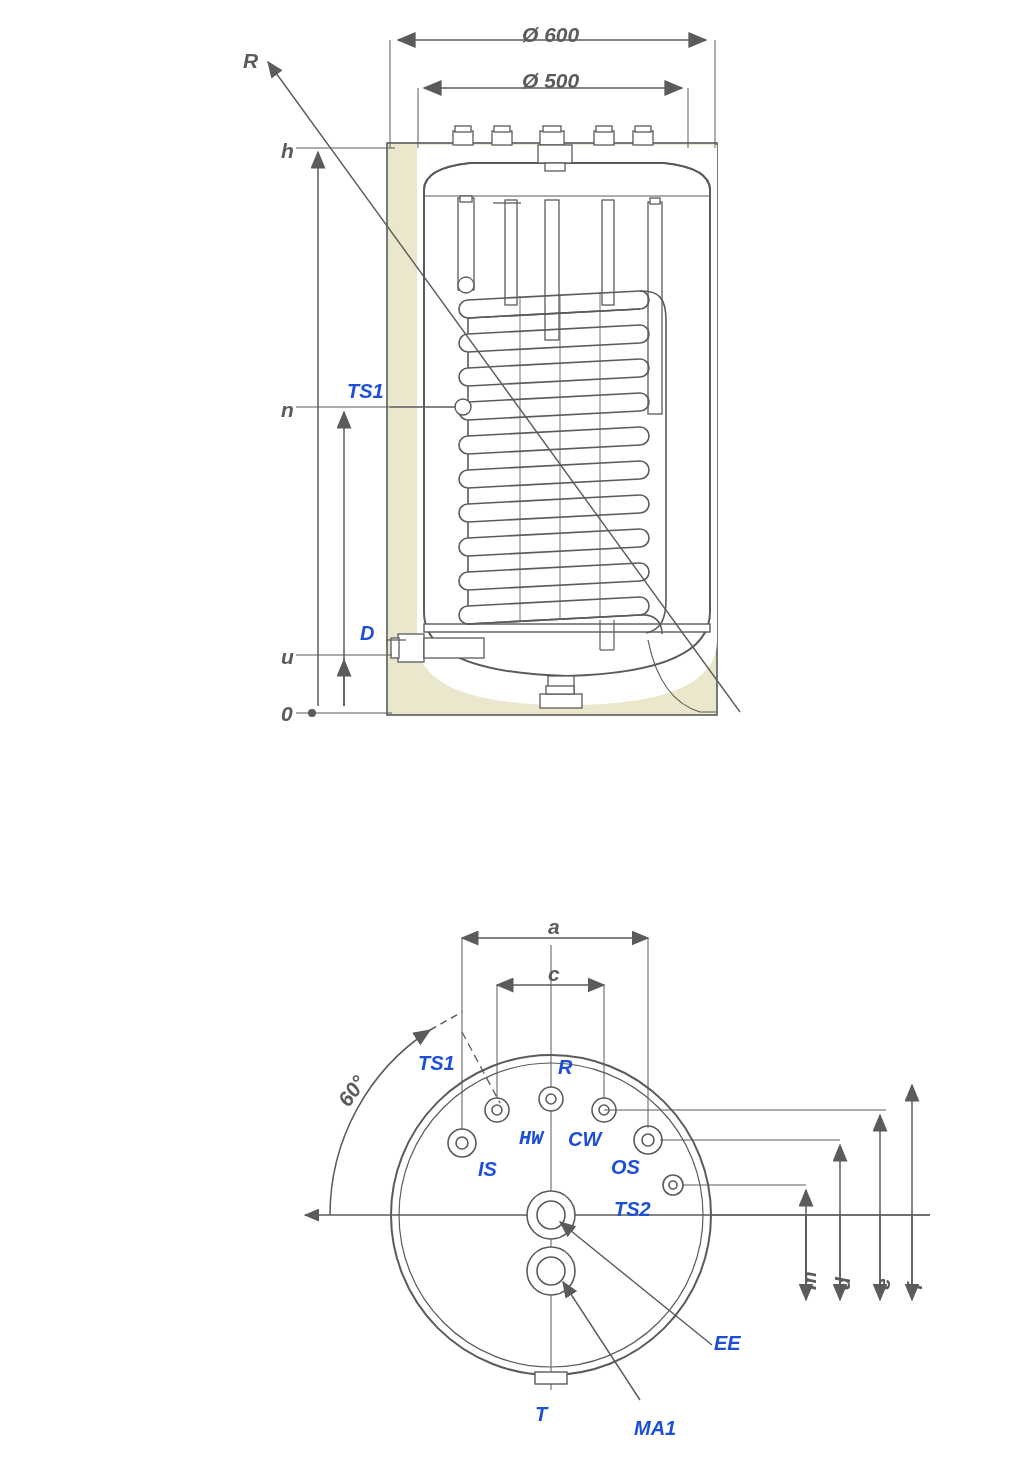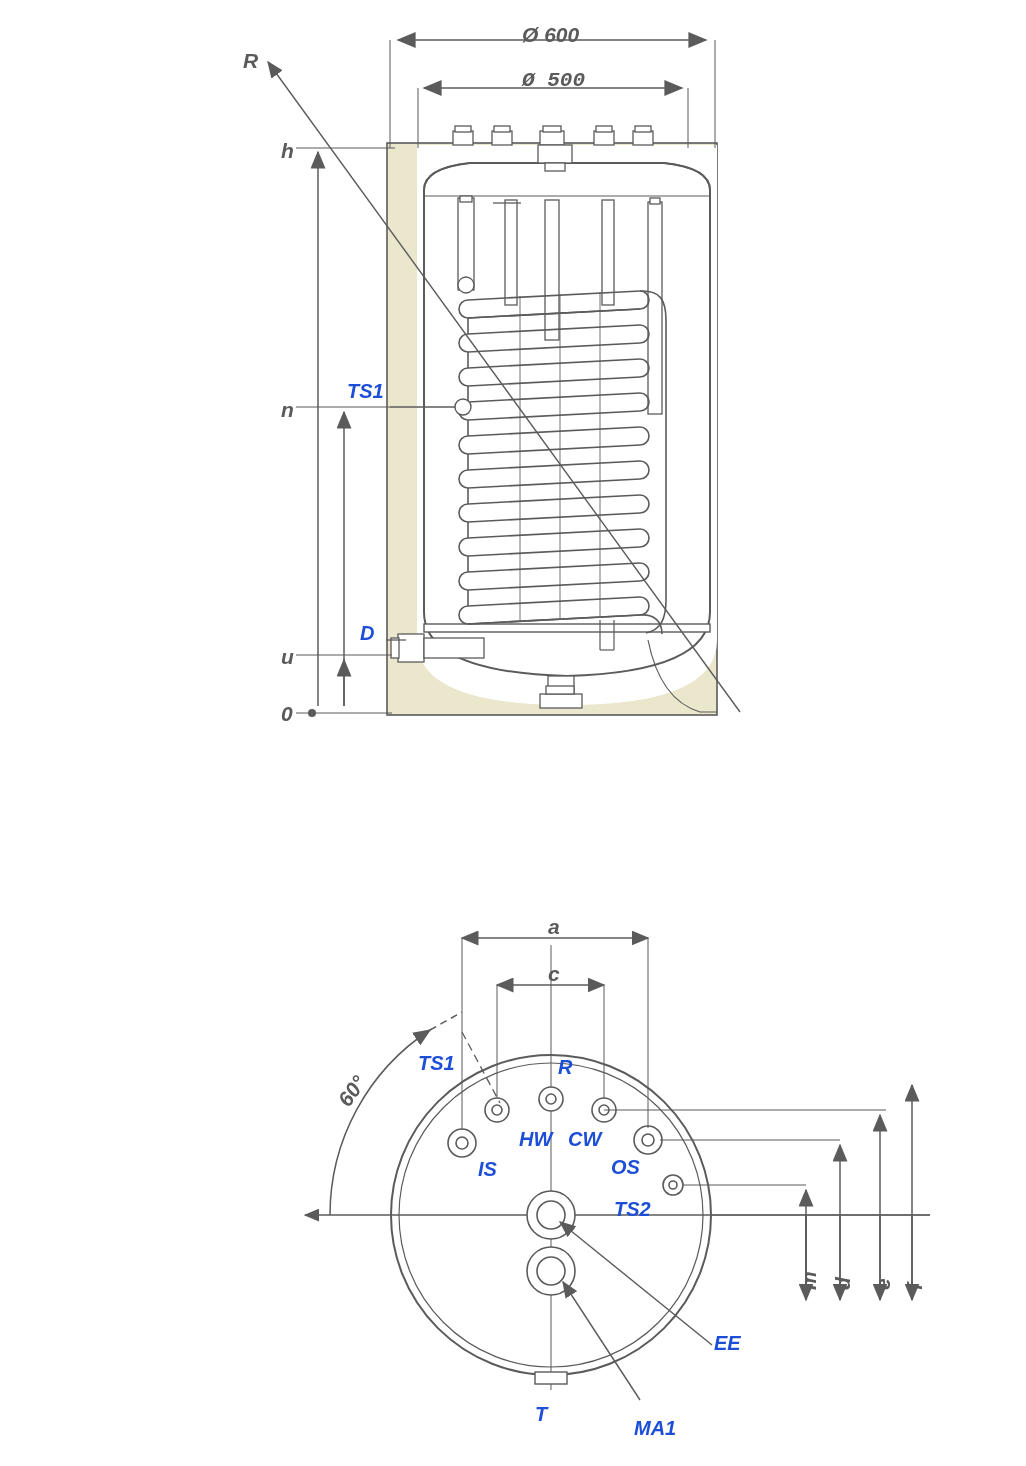--- a/index.html
+++ b/index.html
@@ -276,39 +276,39 @@
       <line x1="880" y1="1300" x2="880" y2="1215" stroke="#5b5b5b" stroke-width="1.5" marker-start="url(#arrStart)"></line>
       <line x1="912" y1="1300" x2="912" y2="1215" stroke="#5b5b5b" stroke-width="1.5" marker-start="url(#arrStart)"></line>
 
       <line x1="462" y1="1032" x2="500" y2="1103" stroke="#5b5b5b" stroke-width="1.3" stroke-dasharray="8 5"></line>
       <line x1="560" y1="1222" x2="712" y2="1345" stroke="#5b5b5b" stroke-width="1.4" marker-start="url(#arrStart)"></line>
       <line x1="563" y1="1282" x2="640" y2="1400" stroke="#5b5b5b" stroke-width="1.4" marker-start="url(#arrStart)"></line>
     </g>
   </svg>
 
   <div class="lbl dim" style="left:522px; top:24px;">Ø 600</div>
-  <div class="lbl dim" style="left:522px; top:70px;font-family:Liberation Mono, monospace;">Ø 500</div>
+  <div class="lbl dim" style="left:522px; top:70px;">Ø 500</div>
 
   <div class="lbl dim" style="left:281px; top:140px;">h</div>
   <div class="lbl dim" style="left:281px; top:399px;">n</div>
   <div class="lbl dim" style="left:281px; top:646px;">u</div>
   <div class="lbl dim" style="left:281px; top:703px;">0</div>
 
   <div class="lbl dim" style="left:243px; top:50px;">R</div>
   <div class="lbl tag" style="left:347px; top:381px;">TS1</div>
   <div class="lbl tag" style="left:360px; top:623px;">D</div>
 
   <div class="lbl dim" style="left:548px; top:916px;">a</div>
   <div class="lbl dim" style="left:548px; top:963px;">c</div>
 
   <div class="lbl dim rot90" style="left:334px; top:1098px; transform: rotate(-55deg); transform-origin: left top;">60°</div>
 
   <div class="lbl tag" style="left:418px; top:1053px;">TS1</div>
   <div class="lbl tag" style="left:558px; top:1057px;">R</div>
-  <div class="lbl tag" style="left:519px; top:1129px;">HW</div>
+  <div class="lbl tag" style="left:519px; top:1129px;font-family:Liberation Mono, monospace;">HW</div>
   <div class="lbl tag" style="left:568px; top:1129px;">CW</div>
   <div class="lbl tag" style="left:478px; top:1159px;">IS</div>
   <div class="lbl tag" style="left:611px; top:1157px;">OS</div>
   <div class="lbl tag" style="left:614px; top:1188px;margin-top:11px;">TS2</div>
   <div class="lbl tag" style="left:714px; top:1333px;">EE</div>
   <div class="lbl tag" style="left:634px; top:1400px;margin-top:18px;">MA1</div>
   <div class="lbl tag" style="left:535px; top:1404px;">T</div>
 
   <div class="lbl dim rot90" style="left:798px; top:1290px;">m</div>
   <div class="lbl dim rot90" style="left:832px; top:1290px;">d</div>

